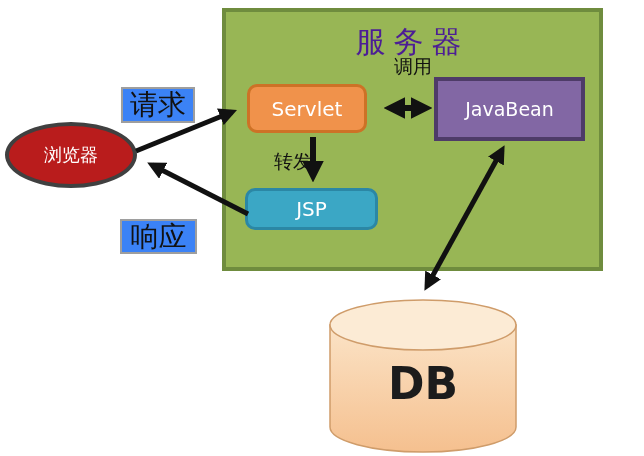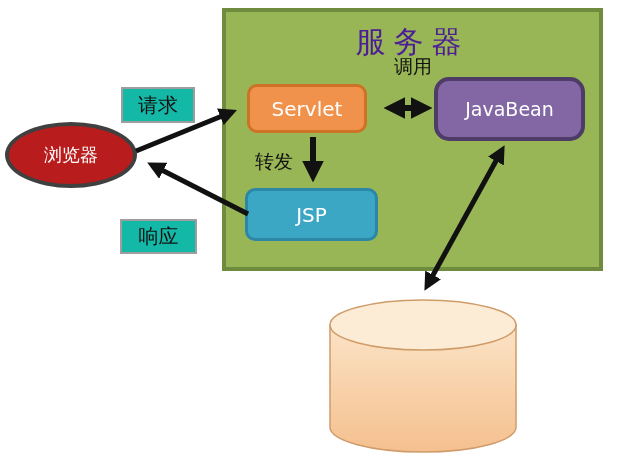--- a/index.html
+++ b/index.html
@@ -29,42 +29,42 @@
     background:#b91c1c; border:4px solid #404040; border-radius:50%;
     font-size:18px;
   }
   .servlet {
     left:247px; top:84px; width:120px; height:49px;
     background:#F0924B; border:3px solid #CD7226; border-radius:10px;
     font-size:20px;
   }
   .javabean {
     left:434px; top:77px; width:151px; height:64px;
-    background:#8267A4; border:4px solid #4E3B68; border-radius:15px;
+    background:#8267A4; border:4px solid #4E3B68; border-radius:0;
     font-size:19px;
   }
   .jsp {
-    left:245px; top:188px; width:133px; height:53px;
+    left:245px; top:188px; width:133px; height:42px;
     background:#3BA7C5; border:3px solid #2B87A5; border-radius:10px;
     font-size:20px;
   }
 
   
   .edge-label-box {
-    position:absolute; background:#14b8a6; border:2px solid #9E9E9E;
+    position:absolute; background:#3b82f6; border:2px solid #9E9E9E;
     display:flex; align-items:center; justify-content:center;
-    font-size:20px; color:#111111;
+    font-size:28px; color:#111111;
   }
   .request-label  { left:121px; top:87px;  width:74px; height:36px; }
   .response-label { left:120px; top:219px; width:77px; height:35px; }
 
   
   .text-label { position:absolute; font-size:19px; color:#111111; }
   .call-label    { left:378px; top:54px;margin-left:16px; }
-  .forward-label { left:255px; top:149px; }
+  .forward-label { left:274px; top:149px; }
 
   
   .db { position:absolute; left:328px; top:298px; width:190px; height:158px; }
   .db-label {
     position:absolute; left:0; right:0; top:60px; text-align:center;
     font-size:44px; font-weight:bold; color:#1c1c1c;
   }
 
   
   .arrows { position:absolute; left:0; top:0; pointer-events:none; }
@@ -102,20 +102,21 @@
     <svg width="190" height="158" viewBox="0 0 190 158">
       <defs>
         <linearGradient id="dbBody" x1="0" y1="0" x2="0" y2="1">
           <stop offset="0" stop-color="#FBE3C6"></stop>
           <stop offset="1" stop-color="#F5C08F"></stop>
         </linearGradient>
       </defs>
       <path d="M2,27 L2,129 A93,25 0 0 0 188,129 L188,27 Z" fill="url(#dbBody)" stroke="#CF9C6A" stroke-width="1.5"></path>
       <ellipse cx="95" cy="27" rx="93" ry="25" fill="#FCEBD5" stroke="#CF9C6A" stroke-width="1.5"></ellipse>
     </svg>
+    <div class="db-label">DB</div>
   </div>
 
   <svg class="arrows" width="644" height="456" viewBox="0 0 644 456">
     <defs>
       <marker id="ah" viewBox="0 0 10 10" refX="7" refY="5" markerWidth="3.6" markerHeight="3.6" orient="auto">
         <path d="M0,0 L10,5 L0,10 Z" fill="#111111"></path>
       </marker>
       <marker id="ahs" viewBox="0 0 10 10" refX="7" refY="5" markerWidth="3.6" markerHeight="3.6" orient="auto-start-reverse">
         <path d="M0,0 L10,5 L0,10 Z" fill="#111111"></path>
       </marker>

